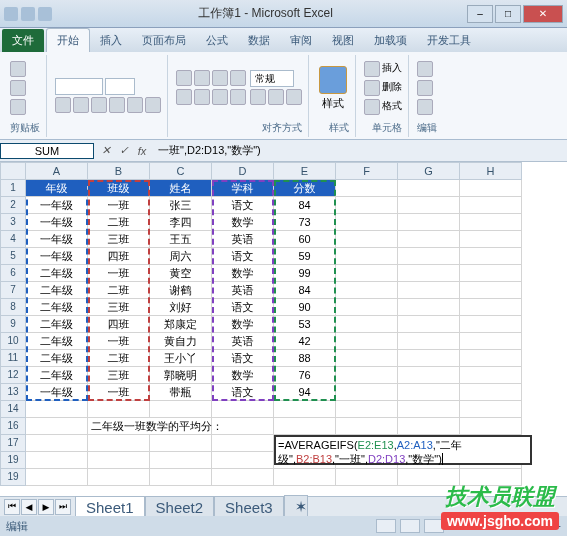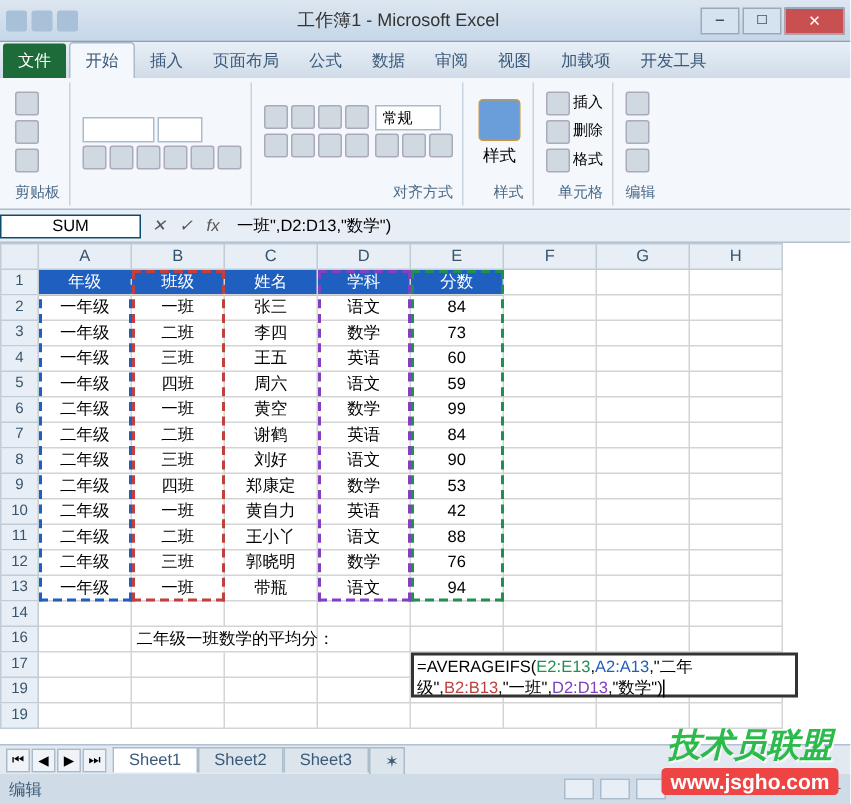--- a/index.html
+++ b/index.html
@@ -38,21 +38,21 @@
 .row{display:flex;height:17px}
 .rh{width:26px;background:#e8eef5;border:1px solid #c0ccd8;border-top:none;text-align:center;line-height:15px;color:#37546d;font-size:10px}
 .cell{width:62px;border-right:1px solid #d4d4d4;border-bottom:1px solid #d4d4d4;padding:0 3px;line-height:16px;overflow:hidden;white-space:nowrap;text-align:center;font-size:11px}
 .hdr-cell{background:#1f5fbf;color:#fff;font-weight:normal}
 .row15 .cell,.row16 .cell{text-align:left}
 .marq{position:absolute;border:2px dashed;pointer-events:none}
 .formula-cell{position:absolute;border:2px solid #333;background:#fff;font-size:11px;padding:1px 2px;line-height:14px}
 .sheets{position:absolute;bottom:20px;left:0;right:0;height:20px;background:#e2e9f0;display:flex;align-items:center;border-top:1px solid #b0c0d0}
 .sheets .nav{display:flex;gap:1px;padding:0 4px}
 .sheets .nav span{width:16px;height:16px;border:1px solid #abc;background:#f0f4f8;display:flex;align-items:center;justify-content:center;font-size:9px}
-.sheets .tab{padding:2px 10px;background:#fff;border:1px solid #abc;border-bottom:none;font-size:11px}
+.sheets .tab{padding:2px 10px;background:#fff;border:1px solid #abc;border-bottom:none;font-size:15px}
 .sheets .tab.inactive{background:#dce4ec}
 .status{position:absolute;bottom:0;left:0;right:0;height:20px;background:#cfdce8;display:flex;align-items:center;padding:0 6px;font-size:11px;color:#3a5a78;justify-content:space-between}
 .status .right{display:flex;gap:4px;align-items:center}
 .status .vbtn{width:20px;height:14px;background:#e8eef5;border:1px solid #abc}
 .watermark{position:absolute;bottom:6px;right:8px;text-align:center;pointer-events:none}
 .watermark .t1{font-size:22px;font-weight:bold;color:#2bbb4a;font-style:italic;text-shadow:1px 1px #fff}
 .watermark .t2{font-size:14px;font-weight:bold;color:#2bbb4a;background:#ef4444;color:#fff;padding:1px 6px;border-radius:3px}
 .wide{width:124px!important}
 </style>
 </head>

